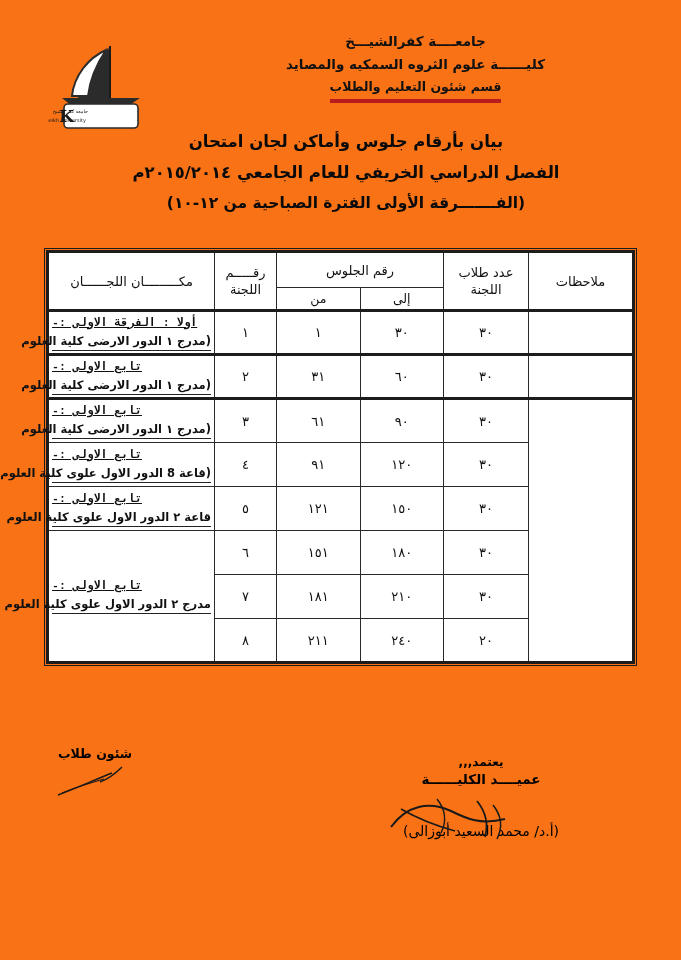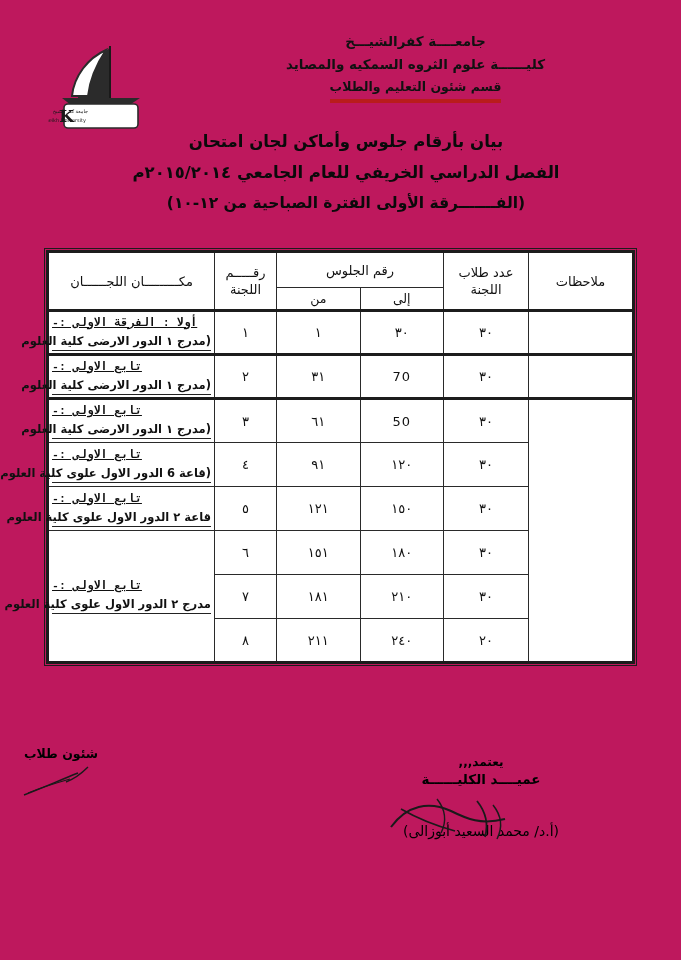--- a/index.html
+++ b/index.html
@@ -15,21 +15,21 @@
     position: relative;
     font-family: "DejaVu Sans", "Liberation Sans", sans-serif;
     color: #000000;
     overflow: hidden;
   }
 
   .page {
     position: relative;
     width: 681px;
     height: 960px;
-    background: #be185d;
+    background: #f97316;
   }
 
   
   .letterhead {
     position: absolute;
     top: 30px;
     right: 0;
     left: 0;
     height: 100px;
   }
@@ -182,21 +182,21 @@
     left: 0;
     height: 140px;
     direction: rtl;
   }
   .sig {
     position: absolute;
     text-align: center;
     direction: rtl;
   }
   .sig-affairs {
-    right: 565px;
+    right: 531px;
     top: 0;
     width: 110px;
   }
   .sig-head {
     right: 370px;
     top: 16px;
     width: 160px;
   }
   .sig-dean {
     right: 70px;
@@ -302,49 +302,49 @@
           <td class="num">١</td>
           <td class="place">
             <span class="place-title">أولا : الفرقة الاولى :-</span>
             <span class="place-sub">(مدرج ١    الدور الارضى  كلية العلوم</span>
           </td>
         </tr>
 
         <tr class="block-start block-end">
           <td></td>
           <td class="num">٣٠</td>
-          <td class="num">70</td>
+          <td class="num">٦٠</td>
           <td class="num">٣١</td>
           <td class="num">٢</td>
           <td class="place">
             <span class="place-title">تابع الاولى :-</span>
             <span class="place-sub">(مدرج ١    الدور الارضى  كلية العلوم</span>
           </td>
         </tr>
 
         <tr class="block-start">
           <td rowspan="6"></td>
           <td class="num">٣٠</td>
-          <td class="num">50</td>
+          <td class="num">٩٠</td>
           <td class="num">٦١</td>
           <td class="num">٣</td>
           <td class="place">
             <span class="place-title">تابع الاولى :-</span>
             <span class="place-sub">(مدرج ١    الدور الارضى  كلية العلوم</span>
           </td>
         </tr>
 
         <tr>
           <td class="num">٣٠</td>
           <td class="num">١٢٠</td>
           <td class="num">٩١</td>
           <td class="num">٤</td>
           <td class="place">
             <span class="place-title">تابع الاولى :-</span>
-            <span class="place-sub">(قاعة 6   الدور الاول علوى كلية العلوم</span>
+            <span class="place-sub">(قاعة 8   الدور الاول علوى كلية العلوم</span>
           </td>
         </tr>
 
         <tr>
           <td class="num">٣٠</td>
           <td class="num">١٥٠</td>
           <td class="num">١٢١</td>
           <td class="num">٥</td>
           <td class="place">
             <span class="place-title">تابع الاولى :-</span>

